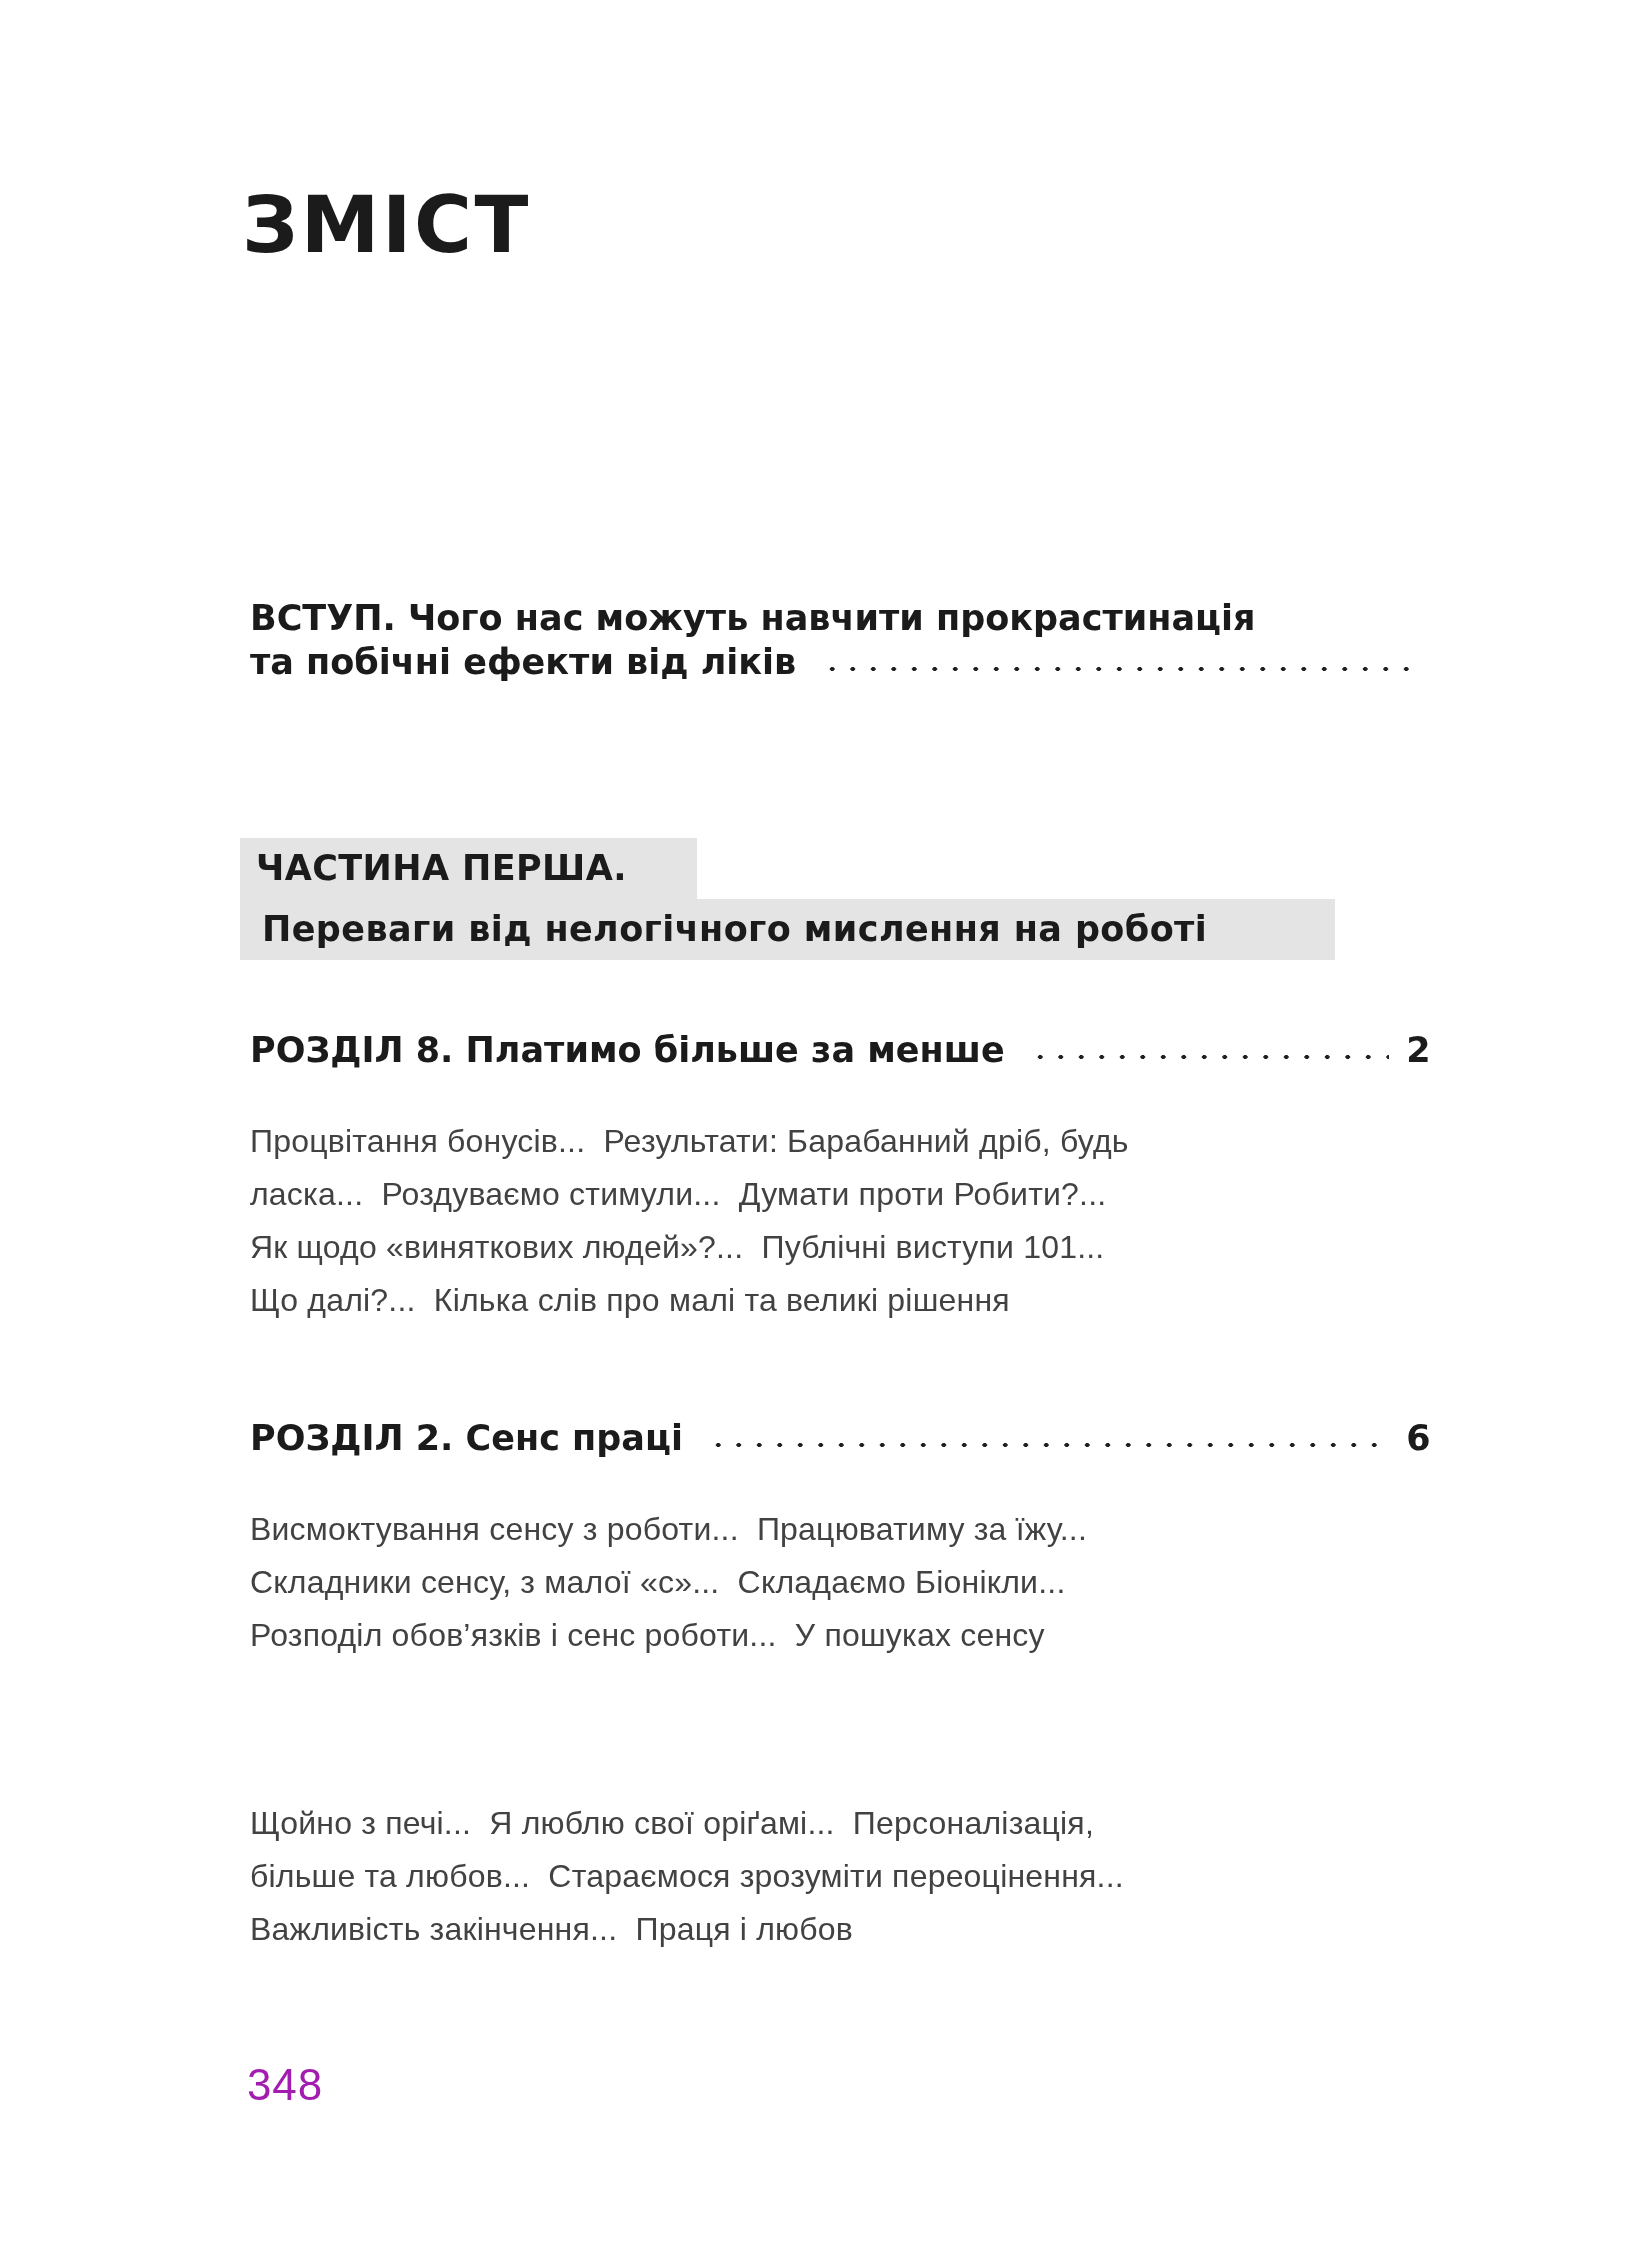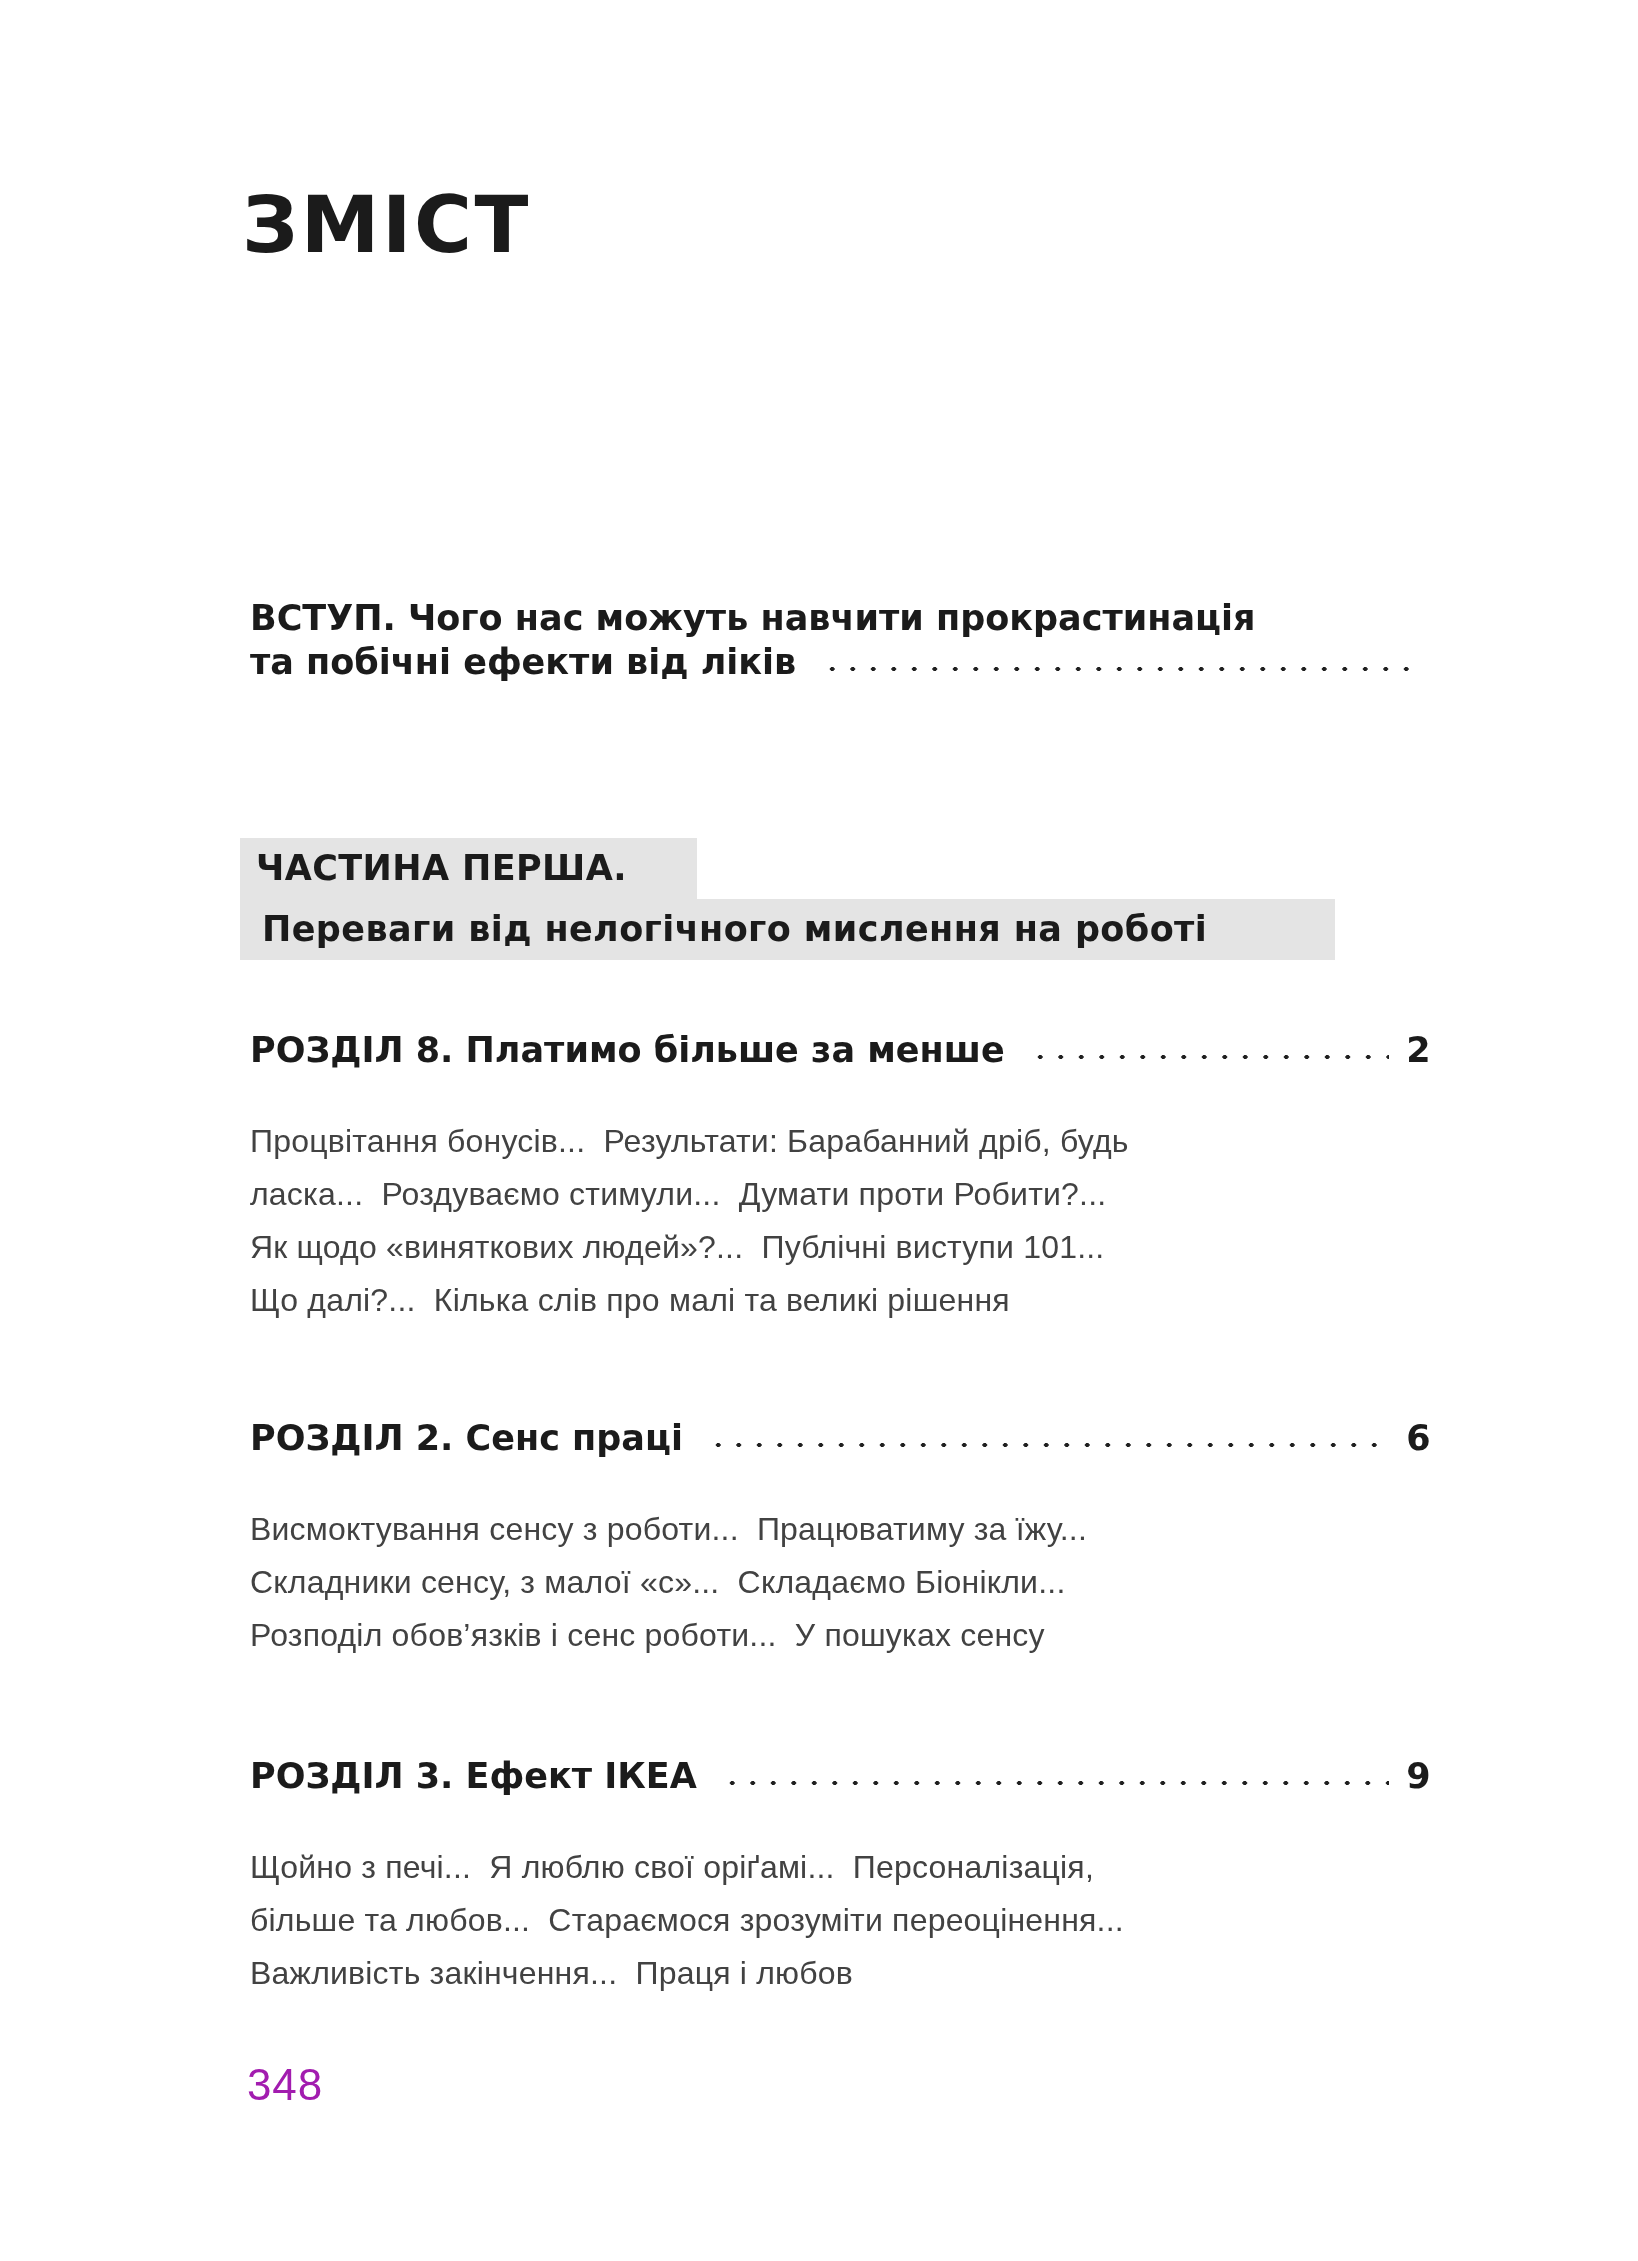--- a/index.html
+++ b/index.html
@@ -145,25 +145,20 @@
       <span class="pagenum">60</span>
     </div>
     <div class="summary">
       <div class="s-line">Висмоктування сенсу з роботи...  Працюватиму за їжу...</div>
       <div class="s-line">Складники сенсу, з малої «с»...  Складаємо Біонікли...</div>
       <div class="s-line">Розподіл обов’язків і сенс роботи...  У пошуках сенсу</div>
     </div>
   </section>
 
   <section class="h-block ch3">
-    <div class="row">
-      <span class="h-text">РОЗДІЛ 3. Ефект ІКЕА</span>
-      <span class="leader"></span>
-      <span class="pagenum">91</span>
-    </div>
     <div class="summary">
       <div class="s-line">Щойно з печі...  Я люблю свої оріґамі...  Персоналізація,</div>
       <div class="s-line">більше та любов...  Стараємося зрозуміти переоцінення...</div>
       <div class="s-line">Важливість закінчення...  Праця і любов</div>
     </div>
   </section>
 
   <div class="folio">348</div>
 
 </div>

